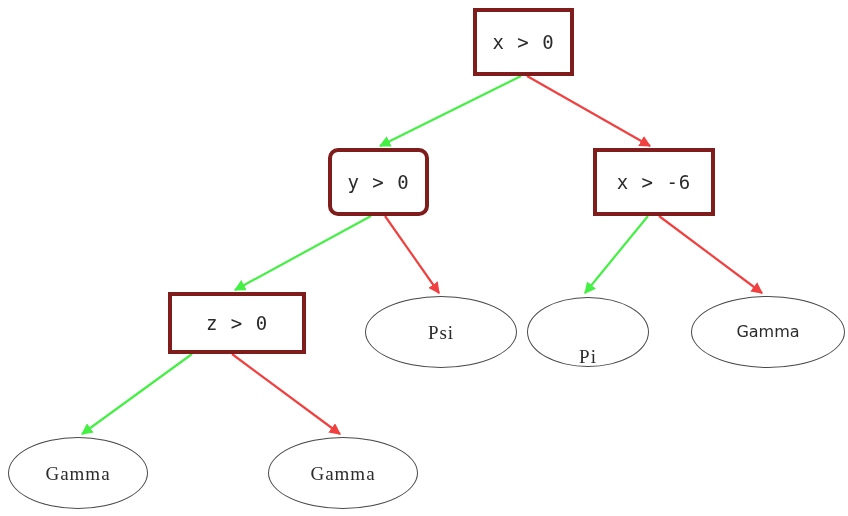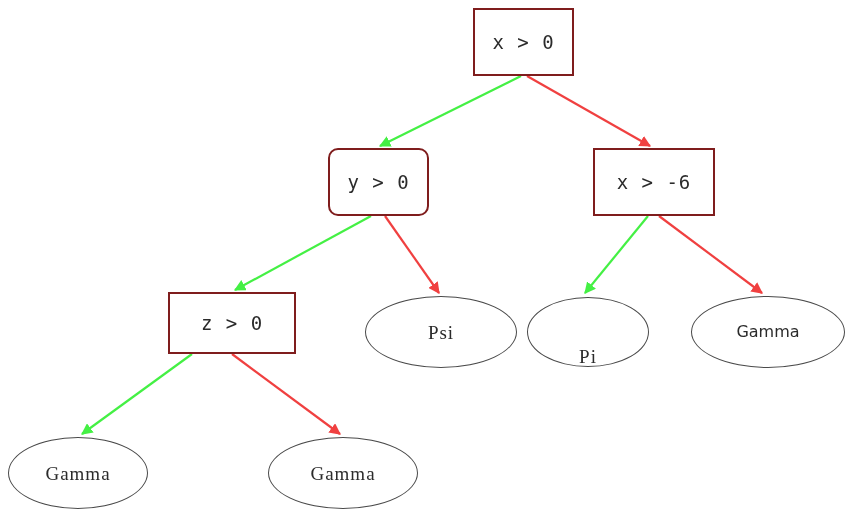--- a/index.html
+++ b/index.html
@@ -24,21 +24,21 @@
   .node {
     position: absolute;
     box-sizing: border-box;
     display: flex;
     align-items: center;
     justify-content: center;
     background: #ffffff;
     color: #2b2b2b;
   }
   .node.decision {
-    border: 2px solid #7f1d1d;
+    border: 4px solid #7f1d1d;
     border-radius: 0;
     font-family: "DejaVu Sans Mono", "Liberation Mono", monospace;
     font-size: 19px;
     letter-spacing: 1px;
     text-align: right;
   }
   .node.leaf {
     border: 1.6px solid #4a4a4a;
     border-radius: 50%;
     font-family: Liberation Serif, serif;
@@ -82,21 +82,21 @@
   <div id="node-layer">
       <div class="node decision" style="left: 473px; top: 8px; width: 101px; height: 68px;">
         <span class="node-label">x &gt; 0</span>
       </div>
       <div class="node decision" style="left: 328px; top: 148px; width: 101px; height: 68px; border-radius: 10px;">
         <span class="node-label">y &gt; 0</span>
       </div>
       <div class="node decision" style="left: 593px; top: 148px; width: 122px; height: 68px;">
         <span class="node-label">x &gt; -6</span>
       </div>
-      <div class="node decision" style="left: 168px; top: 292px; width: 128px; height: 62px;">
+      <div class="node decision" style="left: 168px; top: 292px; width: 138px; height: 62px;">
         <span class="node-label">z &gt; 0</span>
       </div>
       <div class="node leaf" style="left: 365px; top: 296px; width: 152px; height: 72px;">
         <span class="node-label">Psi</span>
       </div>
       <div class="node leaf" style="left: 527px; top: 297px; width: 122px; height: 70px; align-items: flex-end;">
         <span class="node-label">Pi</span>
       </div>
       <div class="node leaf sans" style="left: 691px; top: 296px; width: 154px; height: 72px;">
         <span class="node-label">Gamma</span>

